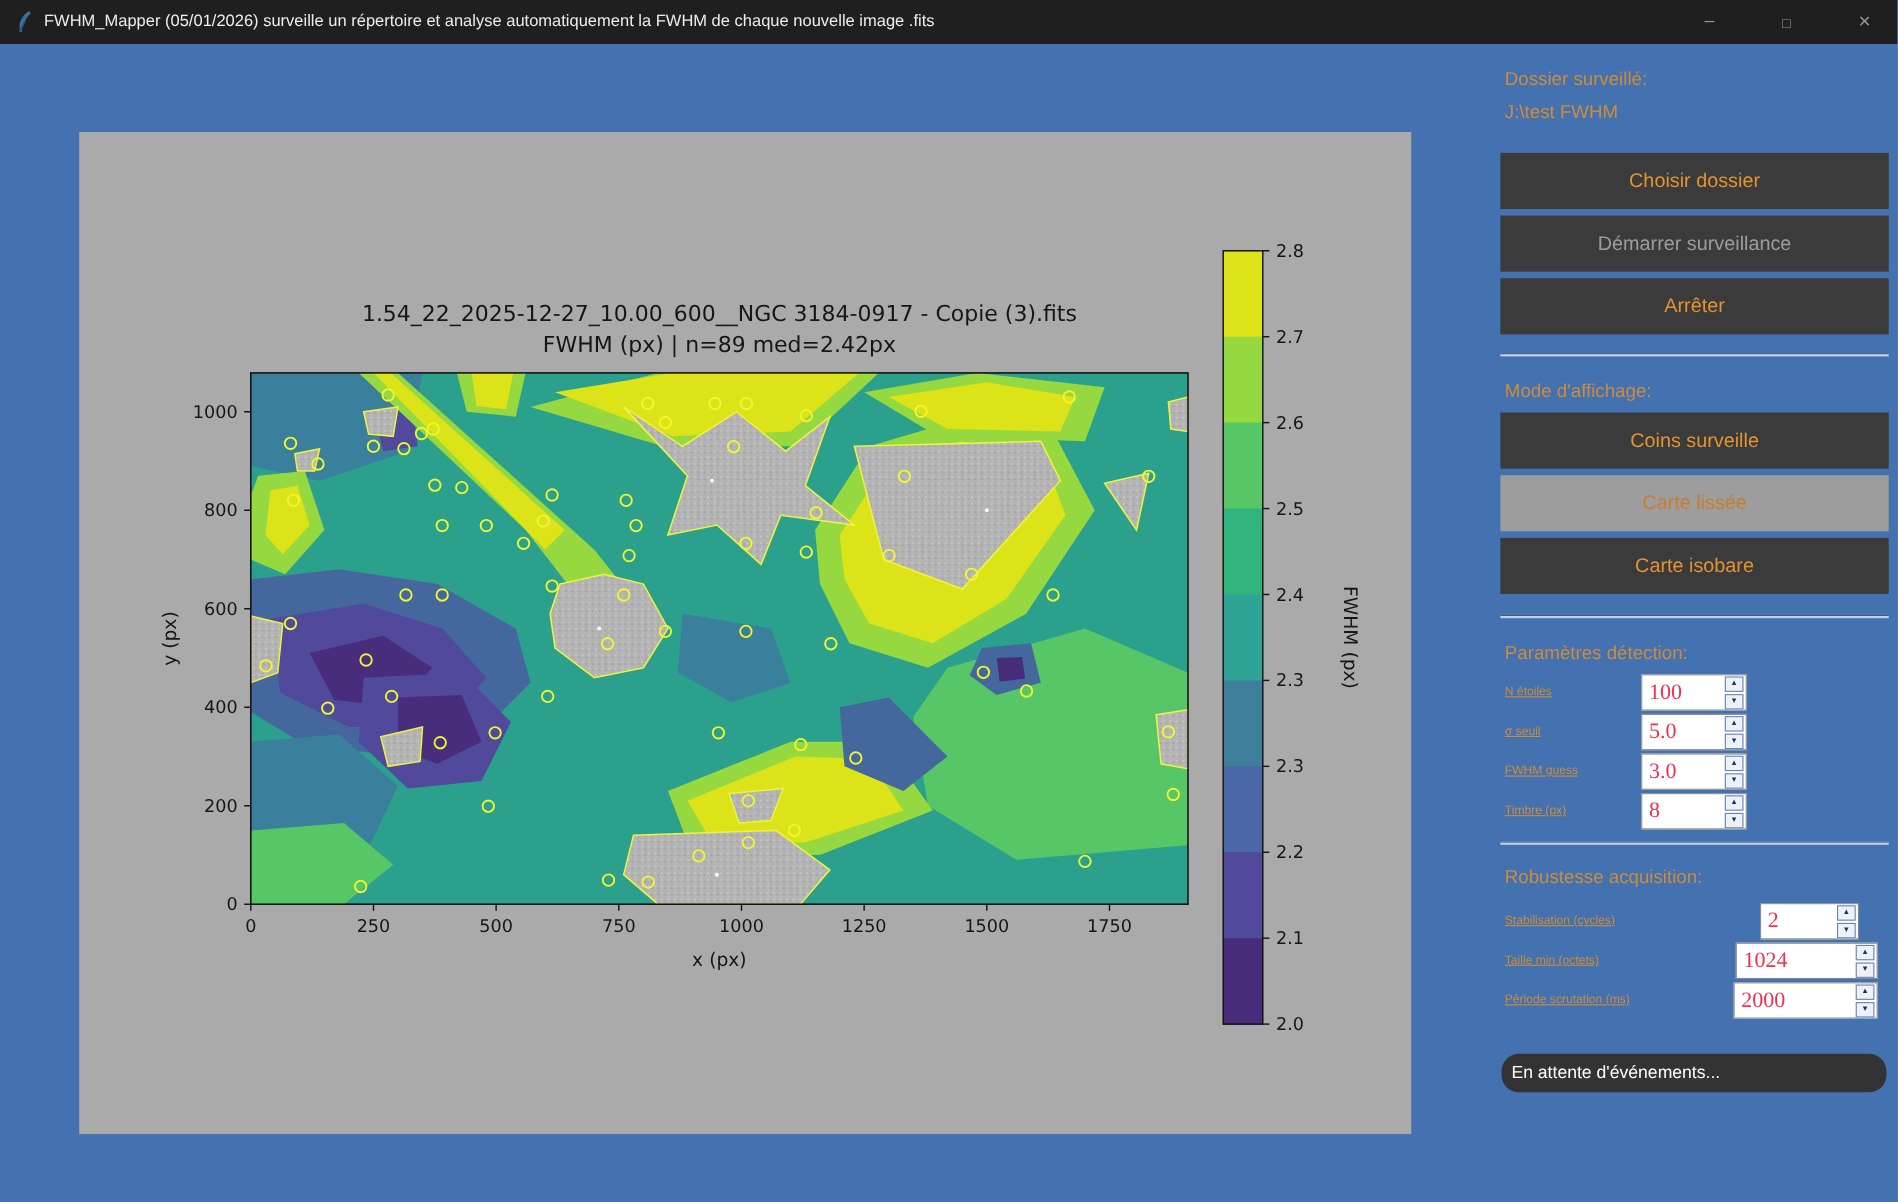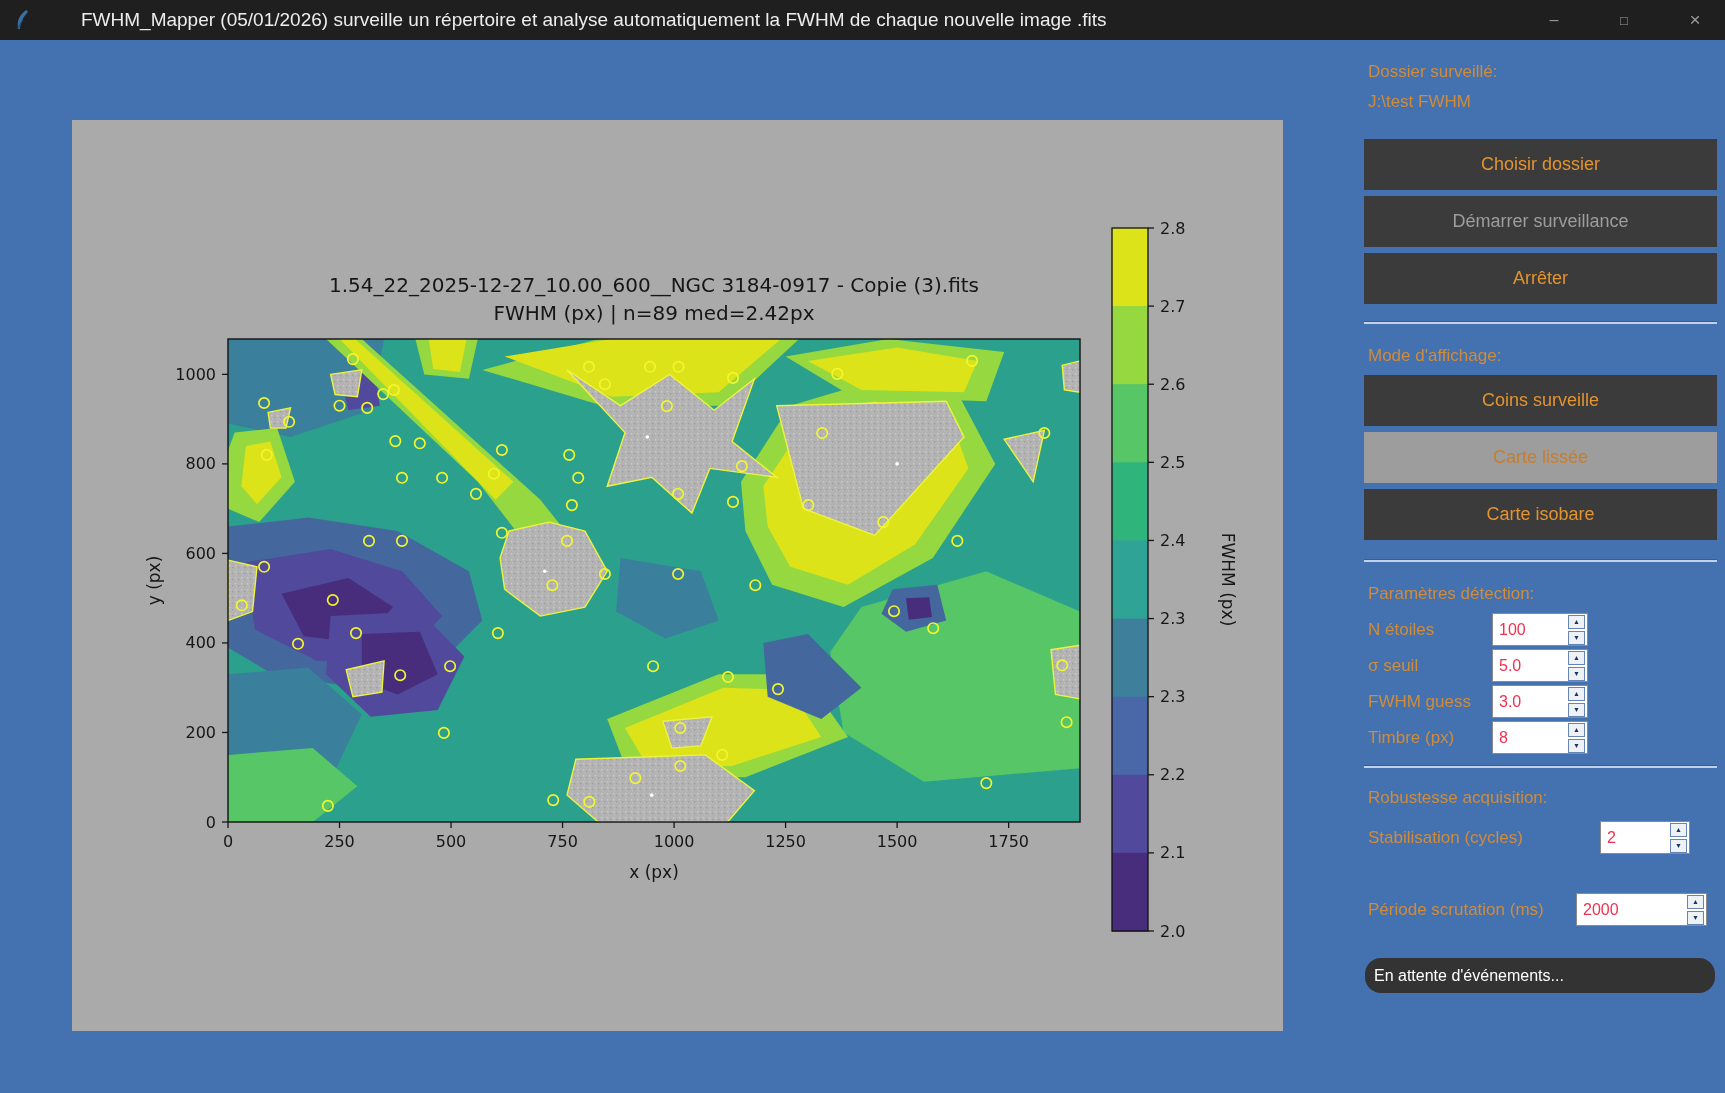--- a/index.html
+++ b/index.html
@@ -2,41 +2,41 @@
 <html><head>
 <meta charset="utf-8">
 <style>
   html,body{margin:0;padding:0;background:#35movement5a94;}
   body{background:#33619e;}
   #app{position:relative;width:1725px;height:1093px;overflow:hidden;
        font-family:"Liberation Sans",sans-serif;background:#4471af;}
   
   .titlebar{position:absolute;left:0;top:0;width:1725px;height:40px;background:#1f1f1f;}
   .titlebar .apptitle{position:absolute;left:40px;top:0;height:40px;line-height:40px;
-       color:#ededed;font-size:19px;white-space:nowrap;margin-left:41px;}
+       color:#ededed;font-size:15px;white-space:nowrap;}
   .feather{position:absolute;left:13px;top:9px;}
   .winbtn{position:absolute;top:0;width:46px;height:40px;display:flex;align-items:center;
        justify-content:center;color:#9a9a9a;}
   #btn-min{left:1531px;font-size:16px;}
   #btn-max{left:1601px;font-size:13px;}
   #btn-close{left:1672px;font-size:19px;}
   
   .figure-panel{position:absolute;left:72px;top:120px;width:1211px;height:911px;background:#aaaaaa;}
   #figure-svg{position:absolute;left:0;top:0;font-family:"DejaVu Sans",sans-serif;}
   
   .slabel{position:absolute;left:1368px;color:#cf8c3a;font-size:17px;white-space:nowrap;}
   .btn{position:absolute;left:1364px;width:353px;height:51px;background:#3b3b3b;color:#e3932f;
        font-size:18px;display:flex;align-items:center;justify-content:center;cursor:default;text-align:right;}
   .btn.disabled{color:#9d9d9d;}
   .btn.selected{background:#9d9d9d;color:#c67e2d;}
   .sep{position:absolute;left:1364px;width:353px;height:2px;background:#c3d0e9;border-top:1px solid #3c5c8c;}
   .prow{position:absolute;left:1364px;width:353px;height:33px;}
-  .prow .plabel{position:absolute;left:4px;top:0;height:33px;line-height:33px;color:#cf8c3a;font-size:17px;white-space:nowrap;}
+  .prow .plabel{position:absolute;left:4px;top:0;height:33px;line-height:33px;color:#cf8c3a;font-size:11px;white-space:nowrap;text-decoration:underline;}
   .spin{position:absolute;top:0;height:31px;background:#ffffff;border:1px solid #8a8a8a;display:flex;align-items:center;}
-  .spin .val{flex:1;color:#ef3150;font-size:16px;padding-left:6px;line-height:31px;}
+  .spin .val{flex:1;color:#ef3150;font-size:20px;padding-left:6px;line-height:31px;font-family:Liberation Serif, serif;}
   .spin .btns{width:17px;display:flex;flex-direction:column;gap:2px;padding-right:2px;}
   .spin .btns .b{height:12px;background:#eef1f6;border:1px solid #6585b5;color:#17355e;
        font-size:7px;line-height:11px;text-align:center;}
   .statusbar{position:absolute;left:1365px;top:958px;width:350px;height:35px;background:#333333;
        color:#ffffff;font-size:16px;line-height:35px;padding-left:9px;box-sizing:border-box;white-space:nowrap;border-radius:16px;}
 </style>
 </head>
 <body>
 
 <div id="app">
@@ -326,20 +326,30 @@
   <div class="prow" style="top:821px">
     <span class="plabel">Stabilisation (cycles)</span>
     <div class="spin" style="left:236px;width:88px">
       <span class="val">2</span>
       <span class="btns">
           <span class="b">▲</span>
           <span class="b">▼</span>
         </span>
     </div>
   </div>
+  <div class="prow" style="top:857px">
+    <span class="plabel">Taille min (octets)</span>
+    <div class="spin" style="left:214px;width:127px">
+      <span class="val">1024</span>
+      <span class="btns">
+          <span class="b">▲</span>
+          <span class="b">▼</span>
+        </span>
+    </div>
+  </div>
   <div class="prow" style="top:893px">
     <span class="plabel">Période scrutation (ms)</span>
     <div class="spin" style="left:212px;width:129px">
       <span class="val">2000</span>
       <span class="btns">
           <span class="b">▲</span>
           <span class="b">▼</span>
         </span>
     </div>
   </div>

